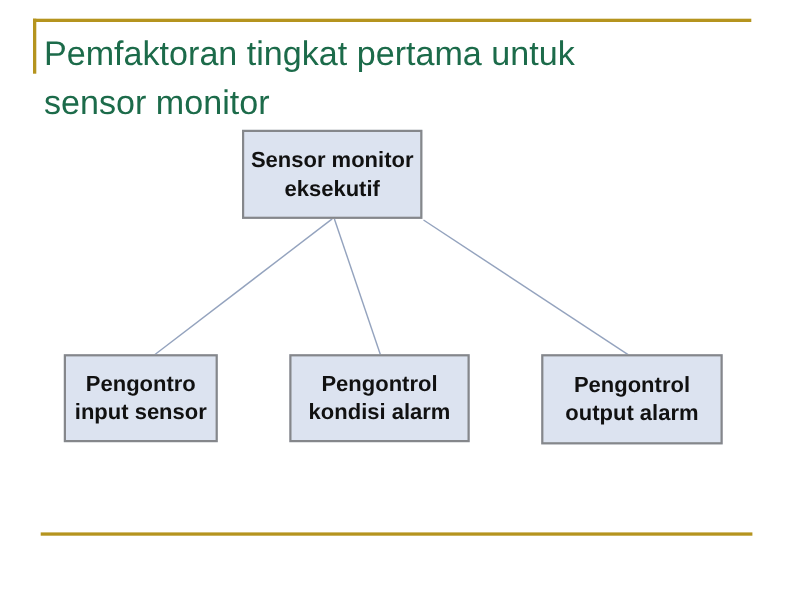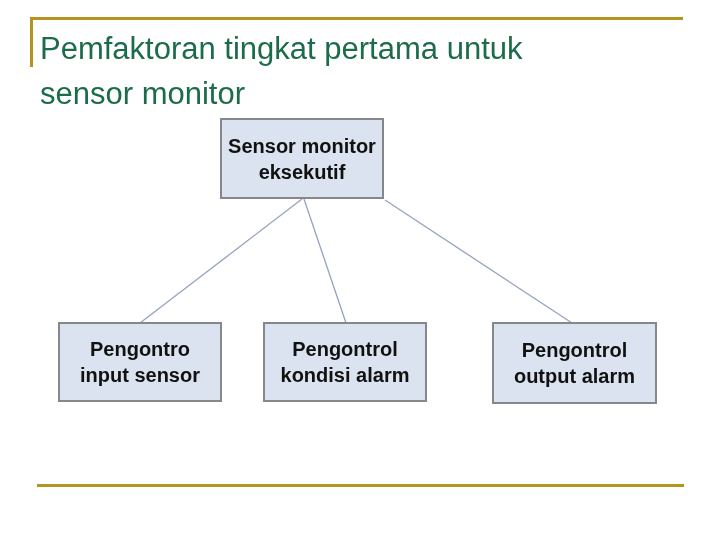--- a/index.html
+++ b/index.html
@@ -41,21 +41,21 @@
     box-sizing:border-box;
     background:var(--node-fill);
     border:2px solid var(--node-border);
     display:flex;align-items:center;justify-content:center;
     text-align:center;
     font-size:20px;font-weight:700;line-height:26px;
     color:#111111;
     white-space:pre-line;
   }
   .node-executive{left:220px;top:118px;width:164px;height:81px;}
-  .node-input-sensor{left:58px;top:322px;width:164px;height:80px;}
+  .node-input-sensor{left:58px;top:322px;width:140px;height:80px;}
   .node-alarm-condition{left:263px;top:322px;width:164px;height:80px;}
   .node-alarm-output{left:492px;top:322px;width:165px;height:82px;}
 </style>
 </head>
 <body>
 
 <div class="slide">
 
   <div class="rule rule-top"></div>
   <div class="rule rule-left"></div>

